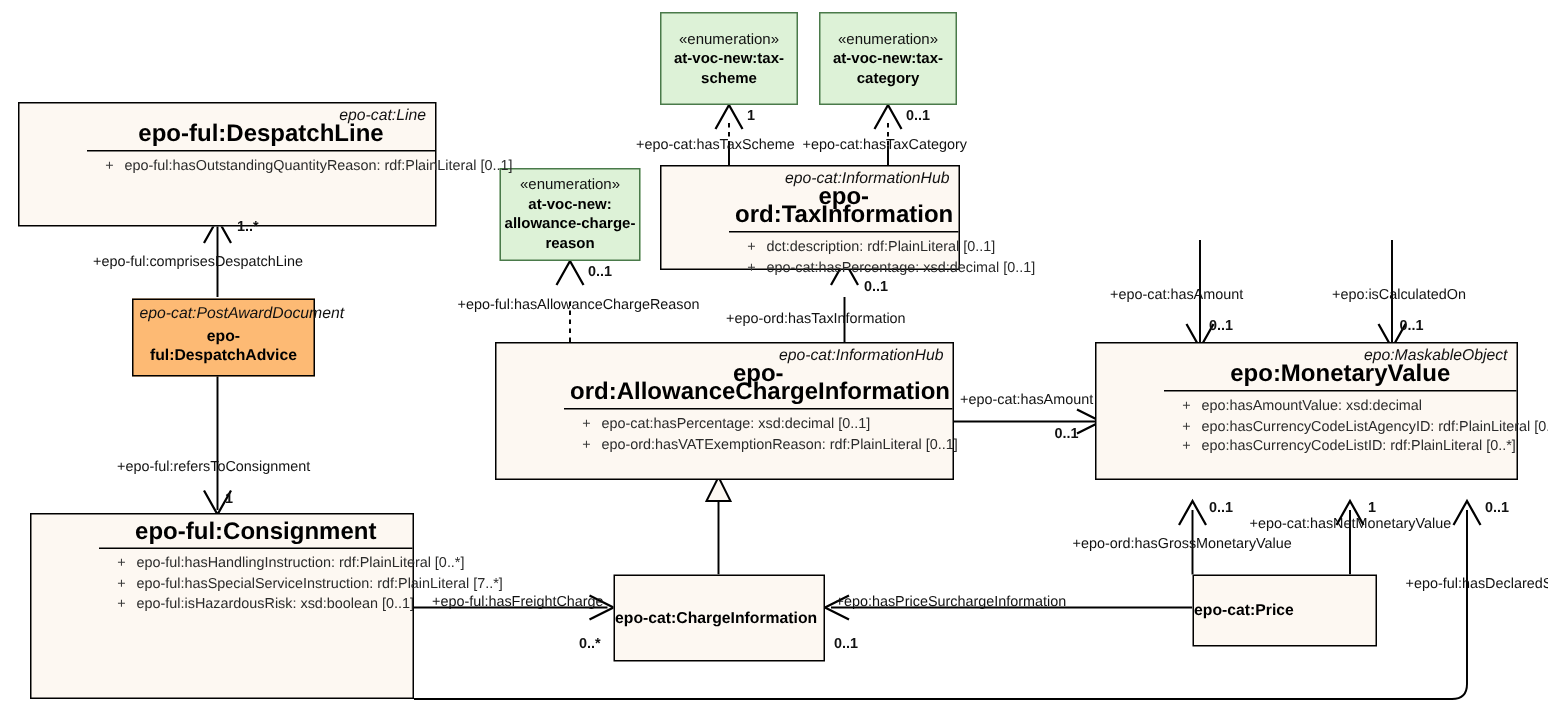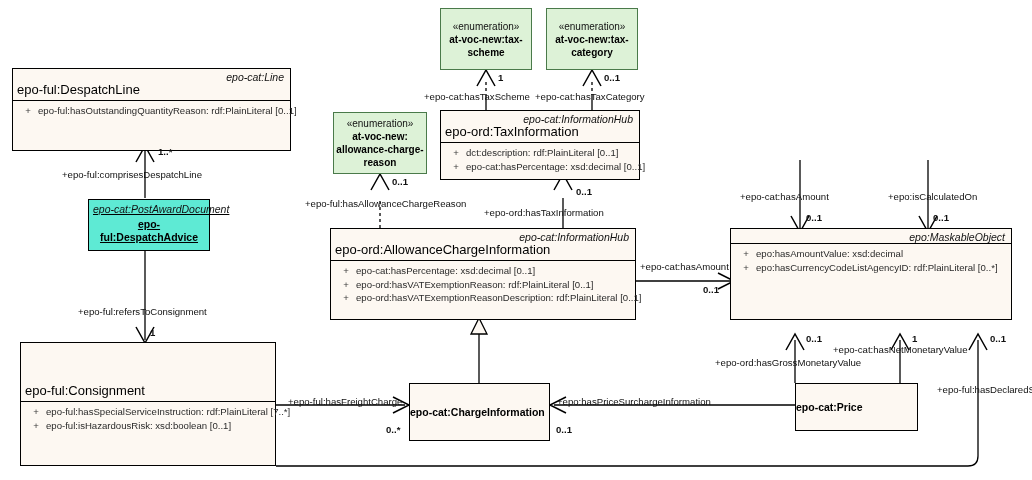--- a/index.html
+++ b/index.html
@@ -1,24 +1,24 @@
 <!DOCTYPE html>
 <html><head>
 <meta charset="utf-8">
 <style>
   html,body{margin:0;padding:0;background:#ffffff;}
   body{font-family:"Liberation Sans","DejaVu Sans",sans-serif;}
   #canvas{position:relative;width:1032px;height:480px;background:#fff;overflow:hidden;}
 
   
   .uml-class{position:absolute;box-sizing:border-box;border:1.3px solid #000;
-    background:#fdf8f2;}
+    background:#fdf8f2;padding-left:45px;}
   .uml-class .stereo{font-style:italic;font-size:10.5px;text-align:right;
     padding:2px 6px 0 6px;color:#111;line-height:12px;white-space:nowrap;}
-  .uml-class .cname{font-weight:normal;font-size:13px;
+  .uml-class .cname{font-weight:bold;font-size:16px;text-align:center;
     padding:1px 4px 4px 4px;color:#000;line-height:12px;}
   .uml-class .sep{border-top:1.3px solid #000;height:0;font-size:0;line-height:0;}
   .uml-class .attrs{padding:3px 3px 3px 3px;}
   .attr{font-size:9.6px;color:#2b2b2b;line-height:13.5px;white-space:nowrap;
     padding-left:2px;}
   .attr .plus{display:inline-block;width:20px;text-align:center;color:#3a3a3a;}
 
   
   .uml-enum{position:absolute;box-sizing:border-box;border:1.3px solid #4a7a4a;
     background:#ddf2d7;display:flex;flex-direction:column;align-items:center;
@@ -26,21 +26,21 @@
   .uml-enum .ster{font-size:10px;color:#111;line-height:13px;}
   .uml-enum .ename{font-size:10px;font-weight:bold;color:#000;line-height:13px;}
 
   
   .uml-simple{position:absolute;box-sizing:border-box;border:1.3px solid #000;
     background:#fdf8f2;display:flex;align-items:center;}
   .uml-simple .cname2{font-weight:bold;font-size:10.5px;color:#000;text-align:center;}
 
   
   .uml-simple2{position:absolute;box-sizing:border-box;border:1.3px solid #000;
-    background:#5eead4;text-decoration:underline;}
+    background:#fdba74;}
   .uml-simple2 .stereo{font-style:italic;font-size:10.5px;text-align:center;
     padding:3px 4px 0 4px;color:#111;line-height:13px;white-space:nowrap;}
   .uml-simple2 .cname{font-weight:bold;font-size:10.5px;text-align:center;
     padding:2px 4px 0 4px;color:#000;line-height:13px;}
   .svgl{position:absolute;left:0;top:0;width:1032px;height:480px;
     pointer-events:none;overflow:visible;}
 
   .edge-label{position:absolute;font-size:9.6px;color:#111;white-space:nowrap;
     line-height:11px;}
   .mult{position:absolute;font-size:9.6px;color:#111;white-space:nowrap;
@@ -133,23 +133,24 @@
       <div class="attr"><span class="plus">+</span><span>epo-ful:hasOutstandingQuantityReason: rdf:PlainLiteral [0..1]</span></div>
     </div>
   </div>
 
   <div class="uml-simple2" style="left:88px;top:199px;width:122px;height:52px;">
     <div class="stereo">epo-cat:PostAwardDocument</div>
     <div class="cname">epo-ful:DespatchAdvice</div>
   </div>
 
   <div class="uml-class" style="left:20px;top:342px;width:256px;height:124px;">
-    <div class="cname" style="padding-top:6px;margin-top:36px;">epo-ful:Consignment</div>
-    <div class="sep"></div>
-    <div class="attrs">
+    <div class="cname" style="padding-top:6px;">epo-ful:Consignment</div>
+    <div class="sep"></div>
+    <div class="attrs">
+      <div class="attr"><span class="plus">+</span><span>epo-ful:hasHandlingInstruction: rdf:PlainLiteral [0..*]</span></div>
       <div class="attr"><span class="plus">+</span><span>epo-ful:hasSpecialServiceInstruction: rdf:PlainLiteral [7..*]</span></div>
       <div class="attr"><span class="plus">+</span><span>epo-ful:isHazardousRisk: xsd:boolean [0..1]</span></div>
     </div>
   </div>
 
   <div class="uml-class" style="left:440px;top:110px;width:200px;height:70px;">
     <div class="stereo">epo-cat:InformationHub</div>
     <div class="cname">epo-ord:TaxInformation</div>
     <div class="sep"></div>
     <div class="attrs">
@@ -158,30 +159,31 @@
     </div>
   </div>
 
   <div class="uml-class" style="left:330px;top:228px;width:306px;height:92px;">
     <div class="stereo">epo-cat:InformationHub</div>
     <div class="cname">epo-ord:AllowanceChargeInformation</div>
     <div class="sep"></div>
     <div class="attrs">
       <div class="attr"><span class="plus">+</span><span>epo-cat:hasPercentage: xsd:decimal [0..1]</span></div>
       <div class="attr"><span class="plus">+</span><span>epo-ord:hasVATExemptionReason: rdf:PlainLiteral [0..1]</span></div>
-      <div class="attr"><span class="plus">+</span><span>epo-ord:hasVATExemptionReasonDescription: rdf:PlainLiteral [0..1]</span></div>
     </div>
   </div>
 
   <div class="uml-class" style="left:730px;top:228px;width:282px;height:92px;">
     <div class="stereo">epo:MaskableObject</div>
+    <div class="cname">epo:MonetaryValue</div>
     <div class="sep"></div>
     <div class="attrs">
       <div class="attr"><span class="plus">+</span><span>epo:hasAmountValue: xsd:decimal</span></div>
       <div class="attr"><span class="plus">+</span><span>epo:hasCurrencyCodeListAgencyID: rdf:PlainLiteral [0..*]</span></div>
+      <div class="attr"><span class="plus">+</span><span>epo:hasCurrencyCodeListID: rdf:PlainLiteral [0..*]</span></div>
     </div>
   </div>
 
   <div class="uml-simple" style="left:409px;top:383px;width:141px;height:58px;">
     <div class="cname2">epo-cat:ChargeInformation</div>
   </div>
 
   <div class="uml-simple" style="left:795px;top:383px;width:123px;height:48px;">
     <div class="cname2">epo-cat:Price</div>
   </div>

